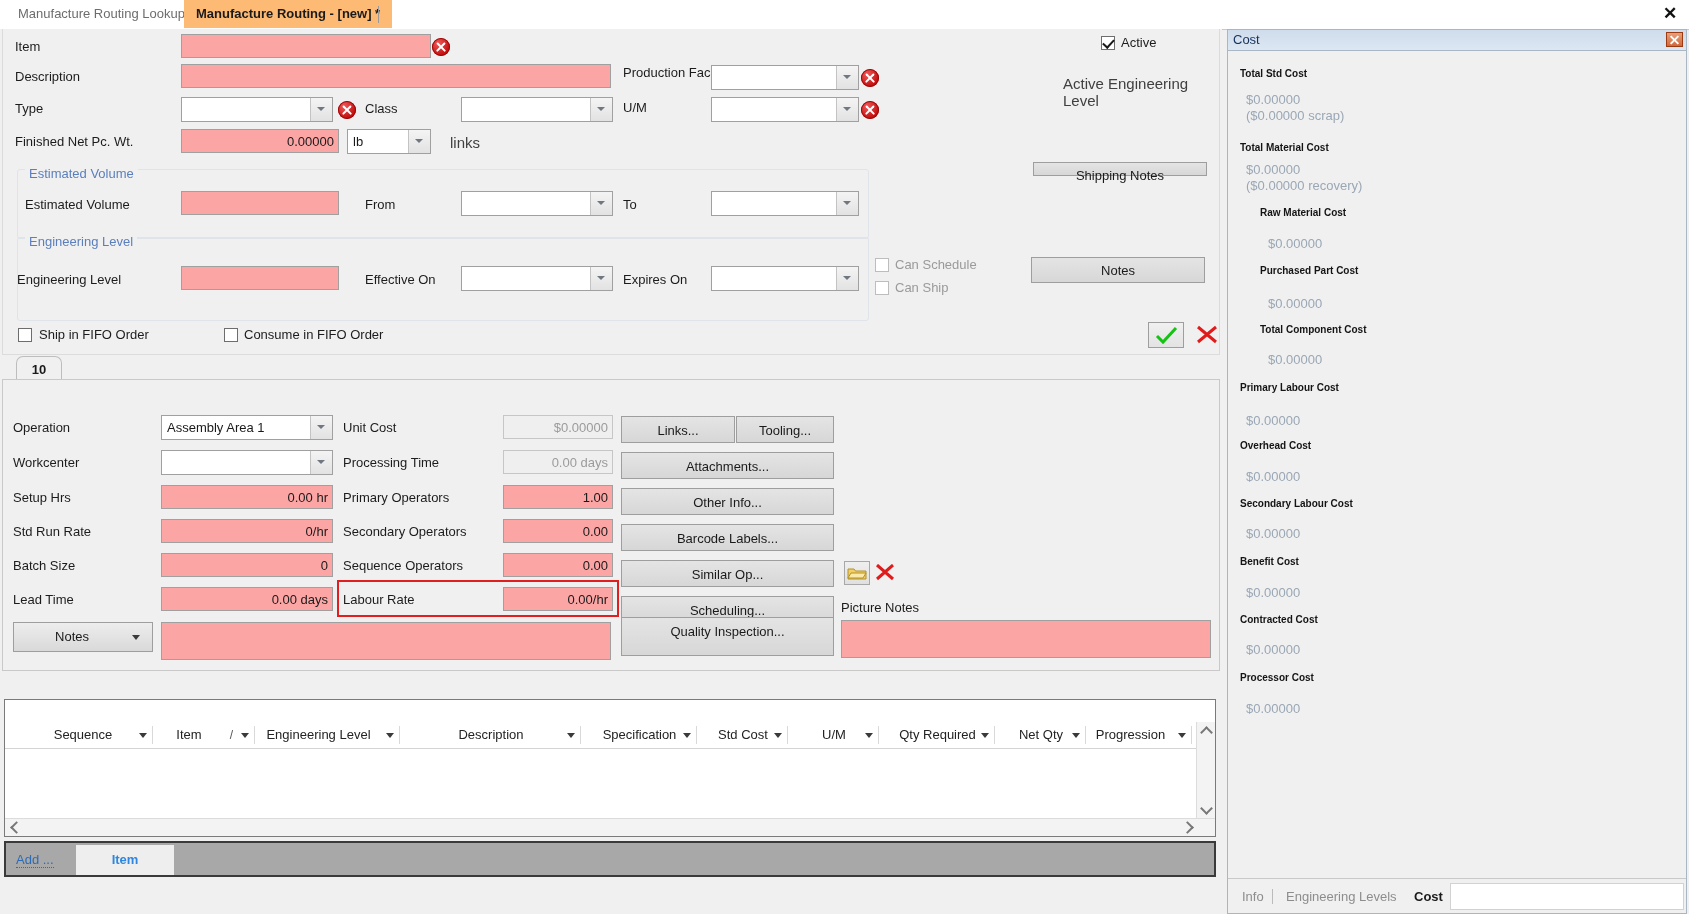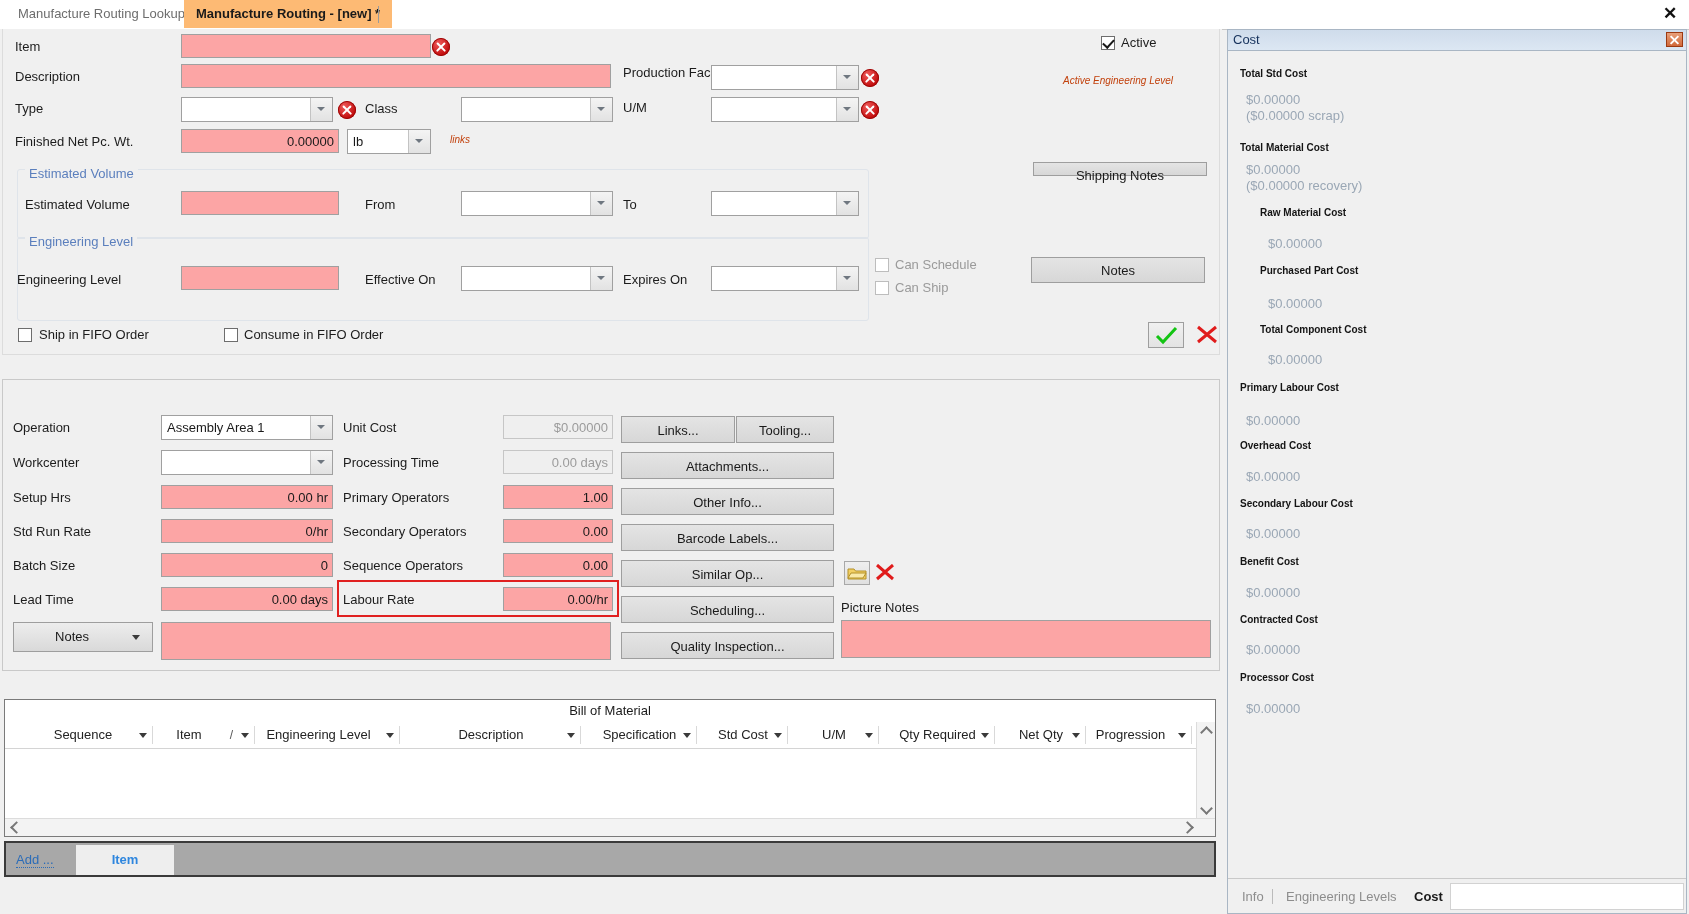--- a/index.html
+++ b/index.html
@@ -87,21 +87,21 @@
   .errico:before{transform:rotate(45deg);}
   .errico:after{transform:rotate(-45deg);}
 
   .chk{position:absolute;width:14px;height:14px;border:1px solid #6d6d6d;background:#fff;box-sizing:border-box;}
   .chk.dimbox{border-color:#bdbdbd;}
   .chk.on:after{
     content:"";position:absolute;left:3px;top:0px;width:5px;height:9px;
     border:solid #1a1a1a;border-width:0 2px 2px 0;transform:rotate(43deg);
   }
 
-  .link{position:absolute;color:#c2410c;font-size:10px;cursor:pointer;font-style:italic;}
+  .link{position:absolute;color:#404040;font-size:15px;cursor:pointer;}
 
   .group{position:absolute;border:1px solid #dfe4ea;border-radius:3px;background:transparent;}
   .grouptitle{position:absolute;font-size:13px;color:#5b7fbd;background:#f0f0f0;padding:0 4px;}
 
   .btn{
     position:absolute;box-sizing:border-box;
     background:linear-gradient(#e4e4e4,#d7d7d7);
     border:1px solid #9e9e9e;
     font-family:"Liberation Sans", sans-serif;font-size:13px;color:#1a1a1a;
     text-align:center;cursor:pointer;
@@ -338,20 +338,23 @@
             <path d="M2 10 L8 16 L21 2" stroke="#13c413" stroke-width="3" fill="none"></path>
           </svg>
       </div>
       <div class="cancelbtn" style="left:1186px;top:293px;border:none;background:transparent;">
         <svg width="24" height="19" viewBox="0 0 24 19">
             <path d="M3 2 L21 17 M21 2 L3 17" stroke="#e01b1b" stroke-width="3" fill="none"></path>
           </svg>
       </div>
     </div>
 
+    <div class="optabbar">
+      <div class="optab">10</div>
+    </div>
 
     <div class="opbody">
 
       <label class="lbl" style="left:10px;top:40px;">Operation</label>
       <div class="combo" style="left:158px;top:35px;width:172px;">
         <div class="cv">Assembly Area 1</div>
         <div class="cbtn"></div>
       </div>
 
       <label class="lbl" style="left:10px;top:75px;">Workcenter</label>
@@ -391,21 +394,21 @@
       <input class="tf num" style="left: 500px; top: 207px; width: 110px;" value="0.00/hr">
       <div class="redhl" style="left:334px;top:200px;width:282px;height:37px;"></div>
 
       <div class="btn" style="left:618px;top:36px;width:114px;height:27px;line-height:27px;">Links...</div>
       <div class="btn" style="left:733px;top:36px;width:98px;height:27px;line-height:27px;">Tooling...</div>
       <div class="btn" style="left:618px;top:72px;width:213px;height:27px;line-height:27px;">Attachments...</div>
       <div class="btn" style="left:618px;top:108px;width:213px;height:27px;line-height:27px;">Other Info...</div>
       <div class="btn" style="left:618px;top:144px;width:213px;height:27px;line-height:27px;">Barcode Labels...</div>
       <div class="btn" style="left:618px;top:180px;width:213px;height:27px;line-height:27px;">Similar Op...</div>
       <div class="btn" style="left:618px;top:216px;width:213px;height:27px;line-height:27px;">Scheduling...</div>
-      <div class="btn" style="left:618px;top:252px;width:213px;height:27px;line-height:27px;">Quality Inspection...</div>
+      <div class="btn" style="left:618px;top:237px;width:213px;height:39px;line-height:27px;">Quality Inspection...</div>
 
       <div class="folderico" style="left:841px;top:181px;">
         <svg width="20" height="16" viewBox="0 0 20 16" style="position:absolute;left:2px;top:3px;">
           <path d="M1 4 h6 l1.5 2 H19 v8 H1 Z" fill="#f2cf63" stroke="#b4912a" stroke-width="1"></path>
           <path d="M1 13 l3-5 h15 l-3 5 Z" fill="#fae9a8" stroke="#b4912a" stroke-width="1"></path>
         </svg>
       </div>
       <div class="xico" style="left:869px;top:181px;">
         <svg width="20" height="18" viewBox="0 0 20 18" style="position:absolute;left:3px;top:3px;">
           <path d="M2 1 L18 15 M18 1 L2 15" stroke="#e01b1b" stroke-width="3" fill="none"></path>
@@ -416,21 +419,20 @@
       <input class="tf" style="left: 838px; top: 240px; width: 370px; height: 38px;" value="">
 
       <div class="notesbtn" style="left:10px;top:242px;width:140px;height:30px;">
         <div class="nl">Notes</div>
         <div class="arw"></div>
       </div>
       <input class="tf" style="left: 158px; top: 242px; width: 450px; height: 38px;" value="">
     </div>
 
     <div class="bomwrap">
-      <div class="bomtitle">Bill of Material</div>
       <div class="bomhdr">
         <div class="bcol" style="left:8px;width:140px;">
           <div class="ctxt">Sequence</div>
           <div class="cdd"></div>
             <div class="csep"></div>
         </div>
         <div class="bcol" style="left:150px;width:100px;">
           <div class="ctxt" style="right:32px;">Item</div>
           <div style="position:absolute;right:22px;top:0;line-height:26px;color:#555;font-size:12px;">/</div>
           <div class="cdd"></div>

